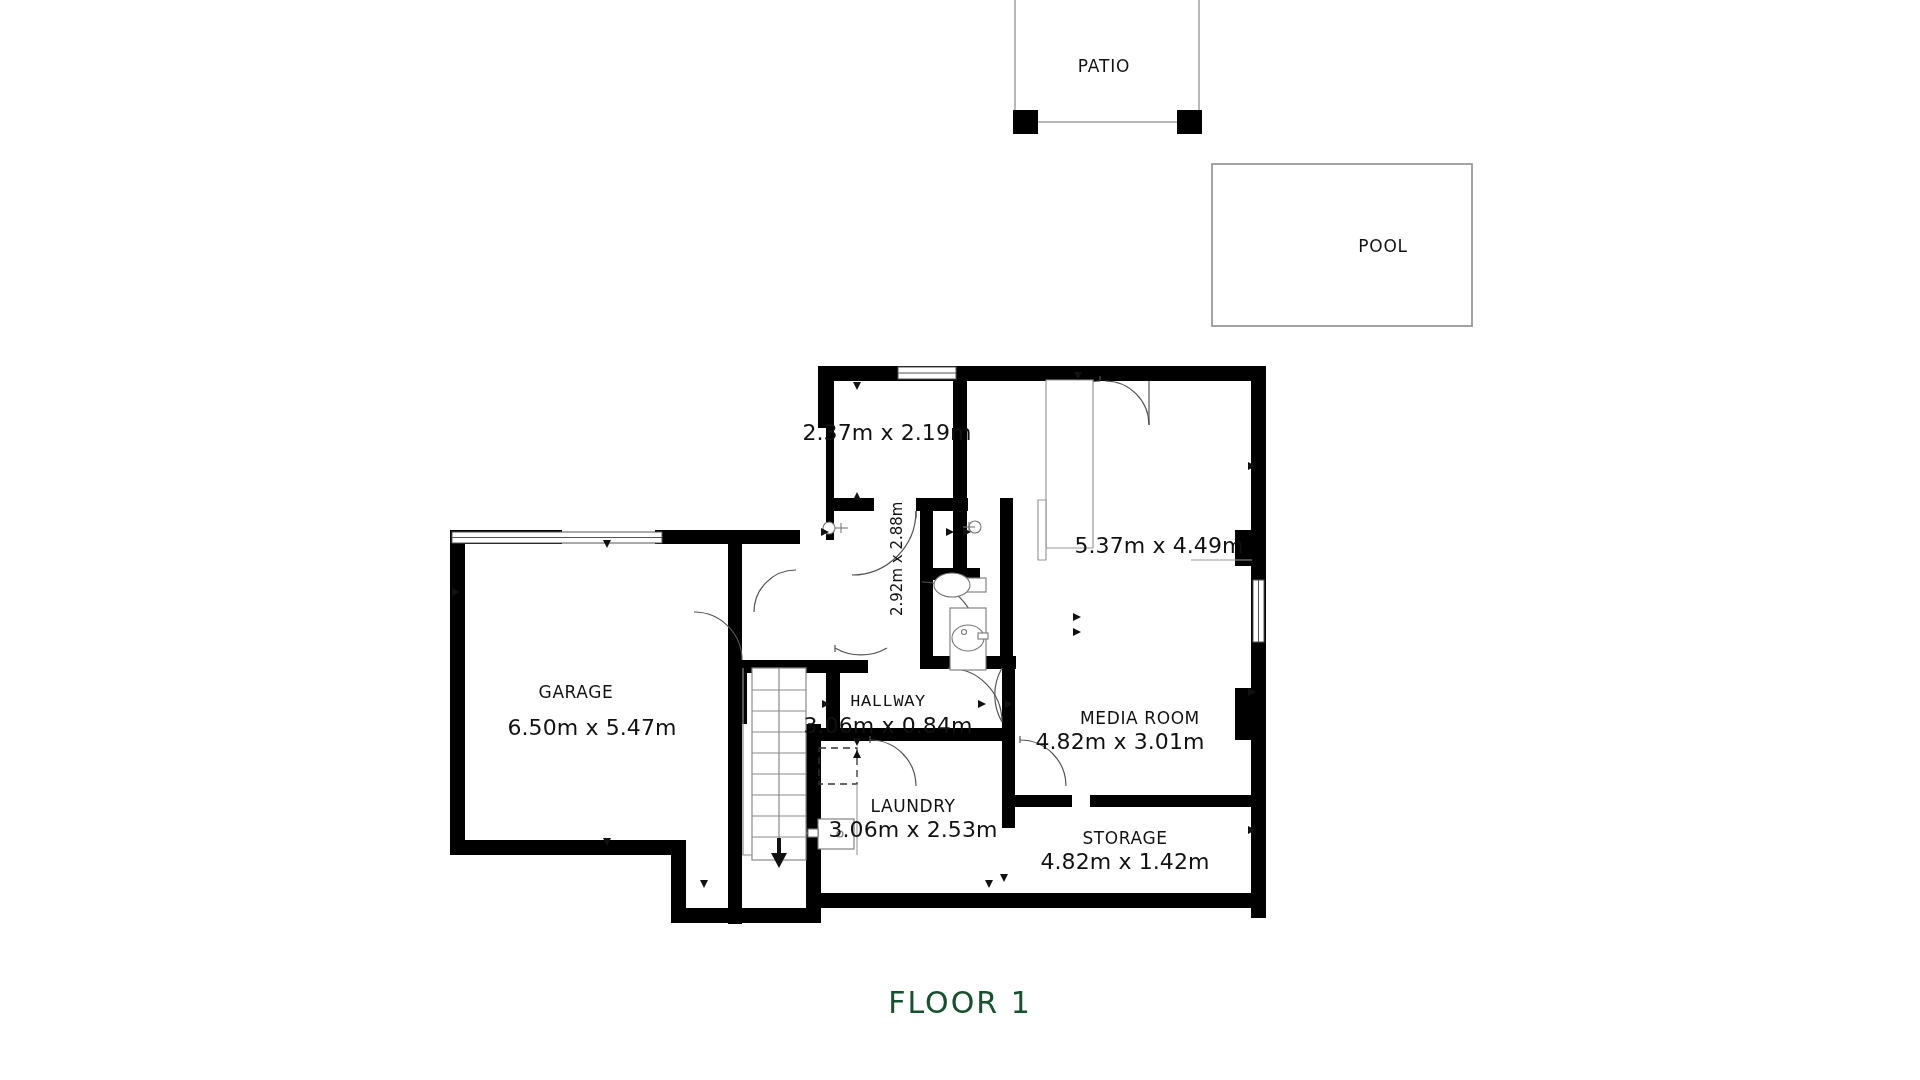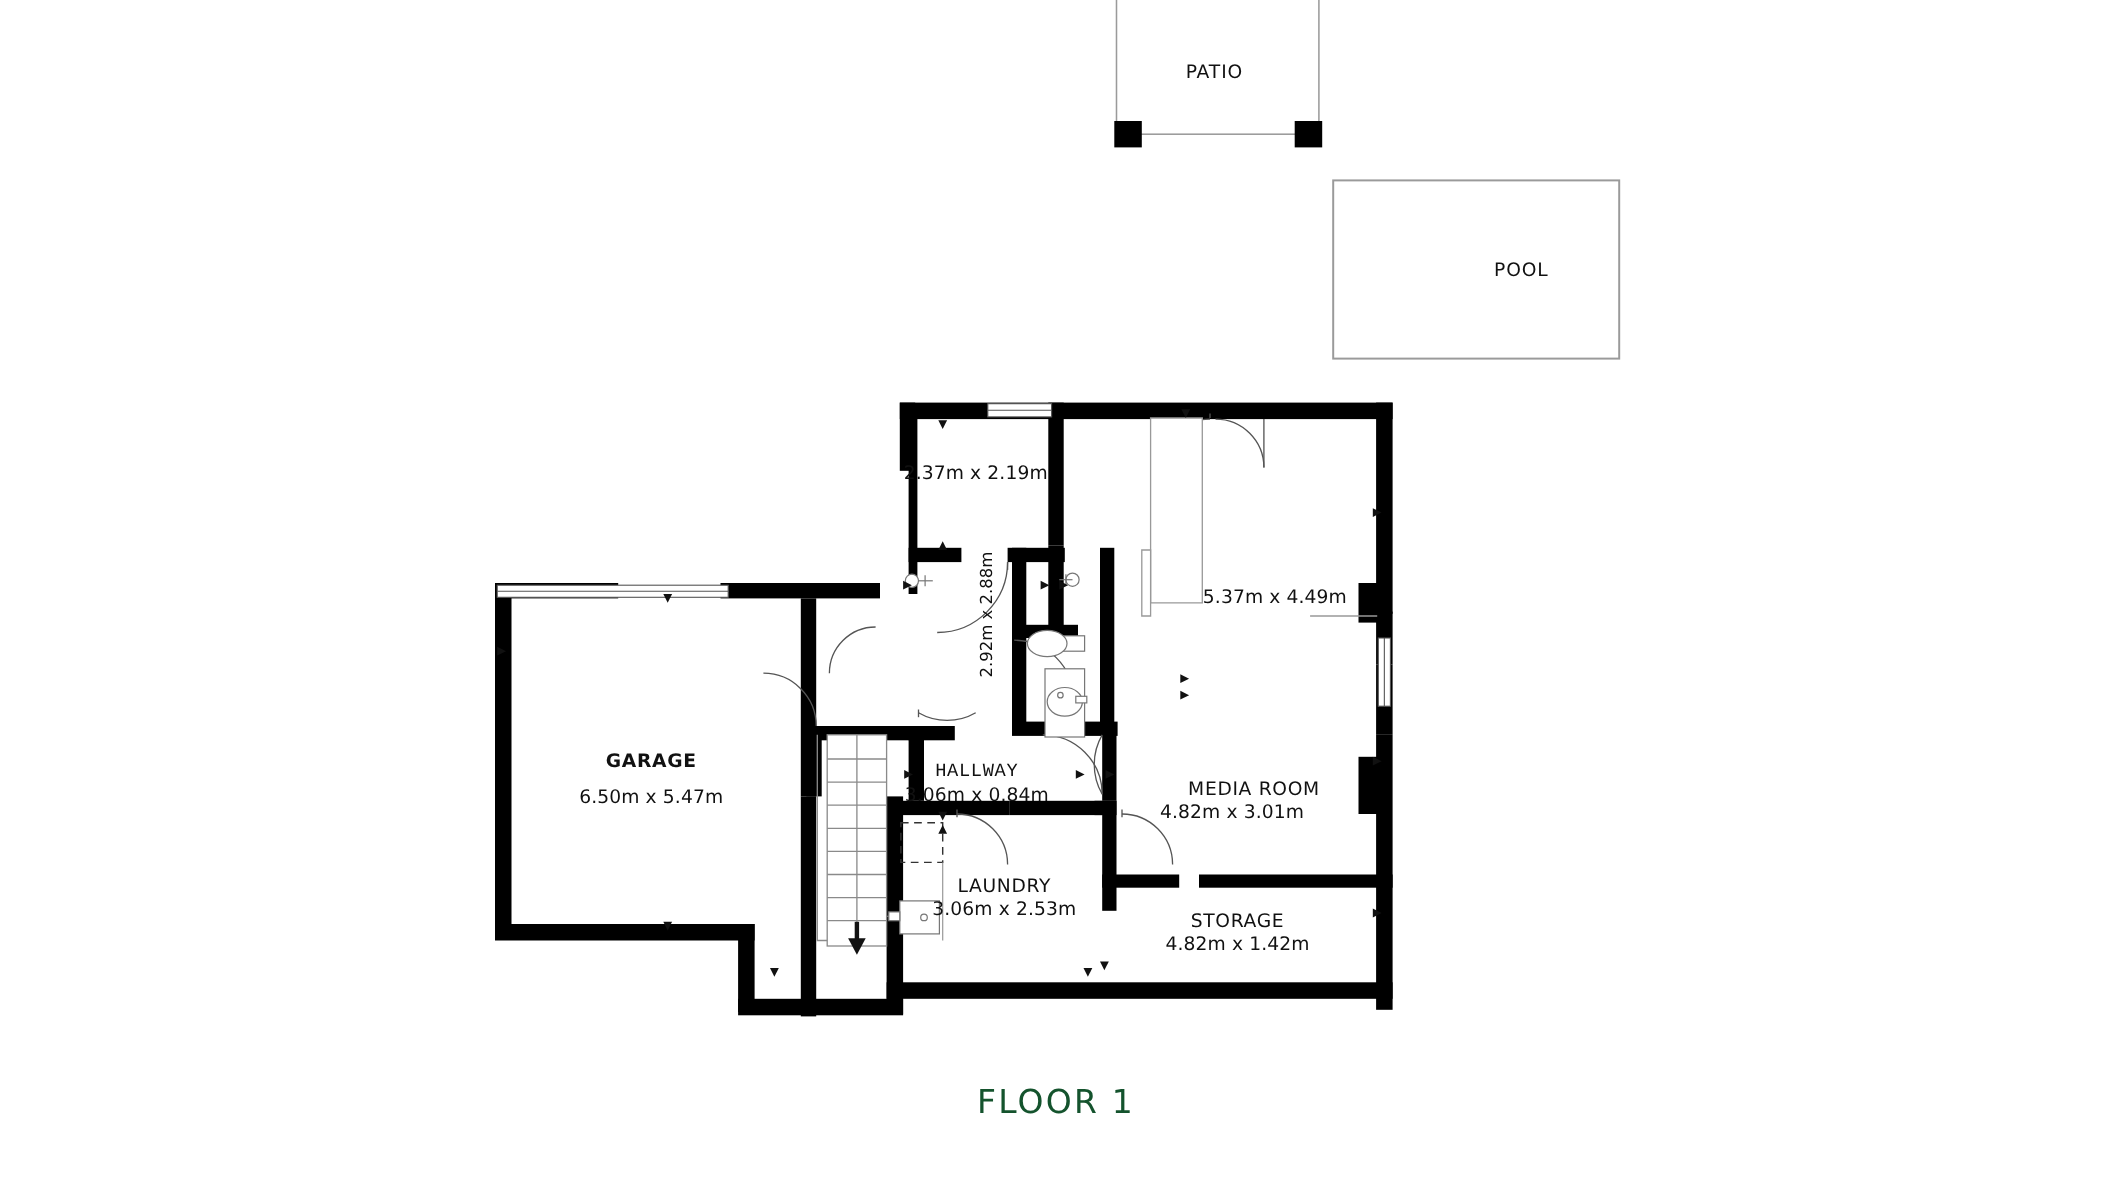--- a/index.html
+++ b/index.html
@@ -24,21 +24,21 @@
     text-align: center;
     line-height: 1.22;
     user-select: none;
   }
   .label.center { transform: translateX(-50%); }
   .room-name {
     font-size: 17px;
     letter-spacing: 0.6px;
   }
   .room-dim {
-    font-size: 17px;
+    font-size: 22px;
     letter-spacing: 0.1px;
   }
   .outdoor-name {
     font-size: 17px;
     letter-spacing: 0.8px;
   }
   .vert-dim {
     position: absolute;
     font-size: 15px;
     color: #111111;
@@ -314,21 +314,21 @@
   <div class="label center outdoor-name" style="left:1104px; top:56px;">PATIO</div>
 
   <div class="label center outdoor-name" style="left:1339px; top:236px;margin-left:44px;">POOL</div>
 
   <div class="label center room-dim" style="left:887px; top:420px;">2.37m x 2.19m</div>
 
   <div class="label center room-dim" style="left:1159px; top:533px;">5.37m x 4.49m</div>
 
   <div class="vert-dim" style="left:888px; top:616px;">2.92m x 2.88m</div>
 
-  <div class="label center room-name" style="left:592px; top:682px;font-weight:bold;">GARAGE</div>
+  <div class="label center room-name" style="left:576px; top:682px;">GARAGE</div>
   <div class="label center room-dim" style="left:592px; top:703px;margin-top:12px;">6.50m x 5.47m</div>
 
   <div class="label center room-name" style="left:888px; top:692px;font-family:Liberation Mono, monospace;">HALLWAY</div>
   <div class="label center room-dim" style="left:888px; top:713px;">3.06m x 0.84m</div>
 
   <div class="label center room-name" style="left:1140px; top:708px;">MEDIA ROOM</div>
   <div class="label center room-dim" style="left:1120px; top:729px;">4.82m x 3.01m</div>
 
   <div class="label center room-name" style="left:913px; top:796px;">LAUNDRY</div>
   <div class="label center room-dim" style="left:913px; top:817px;">3.06m x 2.53m</div>

